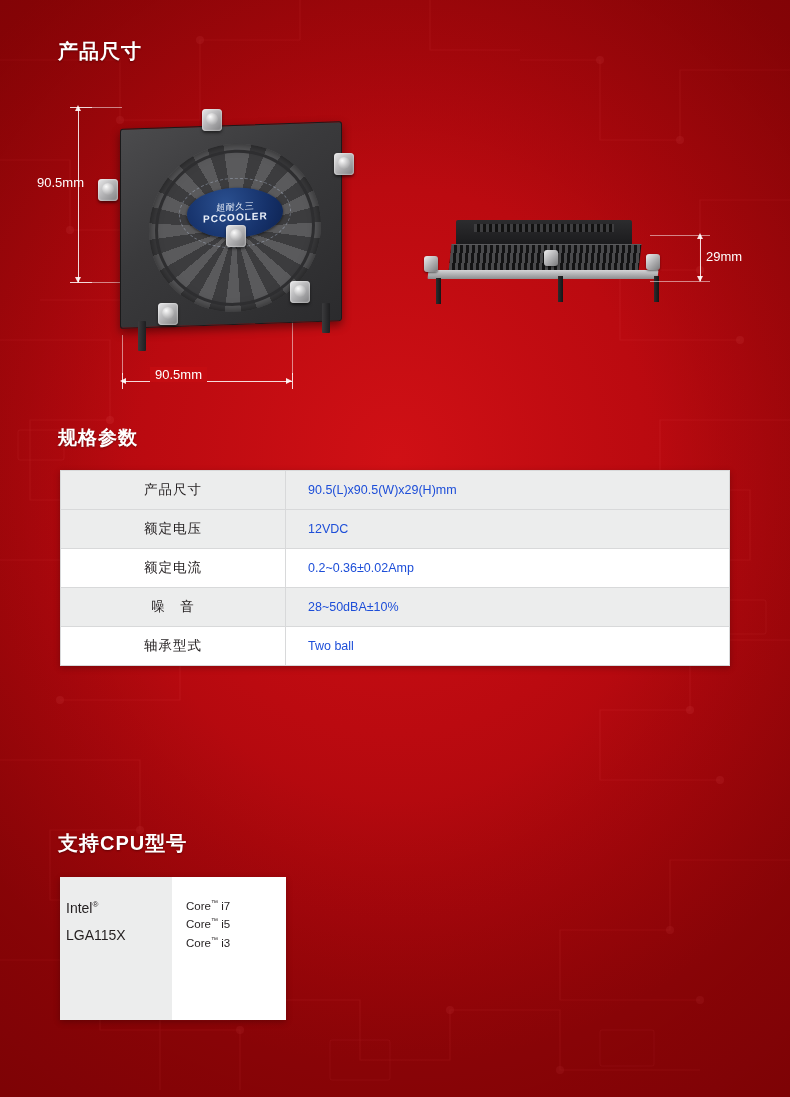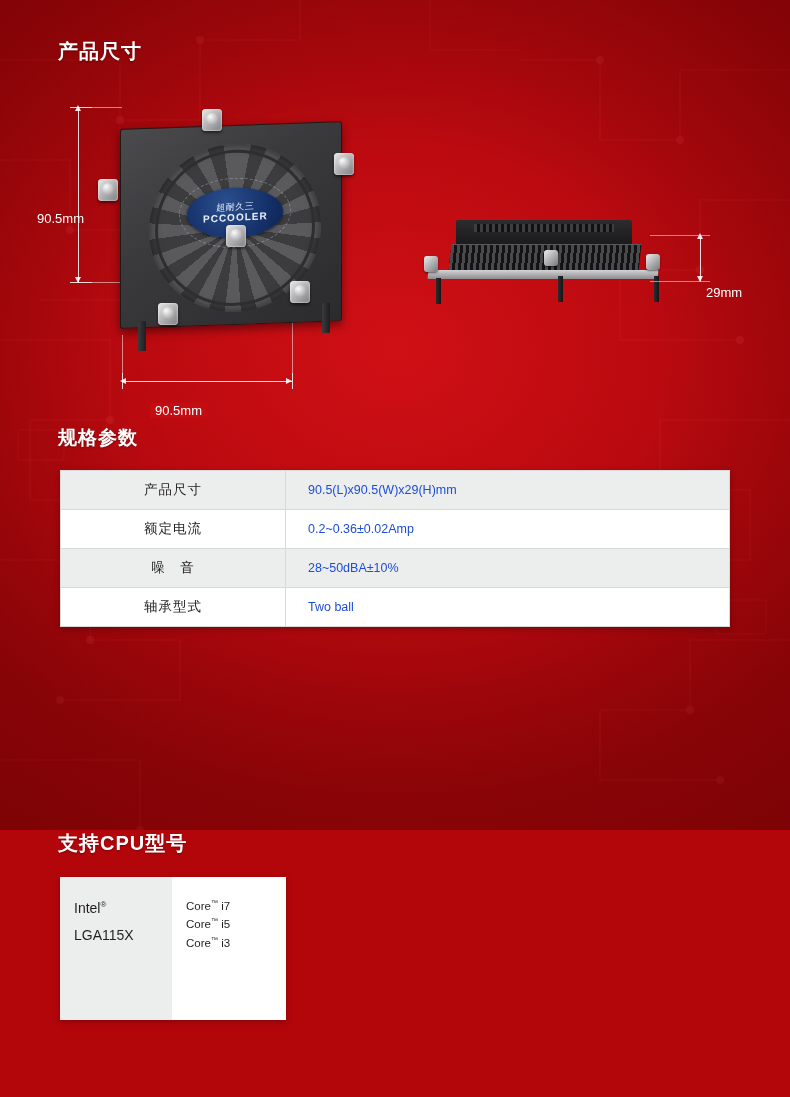--- a/index.html
+++ b/index.html
@@ -27,21 +27,21 @@
     inset: 0;
     opacity: 0.38;
   }
   .bg-vignette {
     position: absolute;
     inset: 0;
     background: radial-gradient(ellipse 85% 70% at 50% 45%, rgba(0,0,0,0) 40%, rgba(90,0,0,0.45) 100%);
   }
 
   
-  .page { position: relative; width: 790px; height: 830px; }
+  .page { position: relative; width: 790px; height: 1097px; }
 
   .section-title {
     position: absolute;
     color: #ffffff;
     font-size: 20px;
     font-weight: bold;
     letter-spacing: 1px;
     text-shadow: 0 1px 2px rgba(0,0,0,0.35);
   }
   #title-dimensions { left: 58px; top: 38px; }
@@ -202,21 +202,20 @@
 
   
   .dim-line { position: absolute; background: rgba(255,255,255,0.85); }
   .dim-v { width: 1px; }
   .dim-h { height: 1px; }
   .dim-label {
     position: absolute;
     color: #ffffff;
     font-size: 13px;
     white-space: nowrap;
-    margin-top: 36px;
   }
   .arrow {
     position: absolute;
     width: 0; height: 0;
   }
   .arrow-up { border-left: 3px solid transparent; border-right: 3px solid transparent; border-bottom: 6px solid rgba(255,255,255,0.9); }
   .arrow-down { border-left: 3px solid transparent; border-right: 3px solid transparent; border-top: 6px solid rgba(255,255,255,0.9); }
   .arrow-left { border-top: 3px solid transparent; border-bottom: 3px solid transparent; border-right: 6px solid rgba(255,255,255,0.9); }
   .arrow-right { border-top: 3px solid transparent; border-bottom: 3px solid transparent; border-left: 6px solid rgba(255,255,255,0.9); }
 
@@ -256,21 +255,21 @@
     left: 60px;
     top: 877px;
     width: 226px;
     height: 143px;
     display: flex;
     box-shadow: 0 2px 6px rgba(0,0,0,0.25);
   }
   .cpu-left {
     width: 112px;
     background: #eceded;
-    padding: 18px 0 0 14px;
+    padding: 18px 0 0 6px;
     color: #231f20;
     font-size: 14px;
     line-height: 1.9;
   }
   .cpu-right {
     width: 114px;
     background: #ffffff;
     padding: 20px 0 0 14px;
     color: #231f20;
     font-size: 11.5px;
@@ -404,20 +403,24 @@
     <div class="dim-line dim-h" style="left:600px; top:196px; width:60px; opacity:.6;"></div>
     <div class="dim-label" style="left:656px; top:164px;">29mm</div>
   </div>
 
   <table class="spec-table">
     <tbody>
       <tr class="alt">
         <td class="k">产品尺寸</td>
         <td class="v">90.5(L)x90.5(W)x29(H)mm</td>
       </tr>
+      <tr class="alt">
+        <td class="k">额定电压</td>
+        <td class="v">12VDC</td>
+      </tr>
       <tr>
         <td class="k">额定电流</td>
         <td class="v">0.2~0.36±0.02Amp</td>
       </tr>
       <tr class="alt">
         <td class="k">噪　音</td>
         <td class="v">28~50dBA±10%</td>
       </tr>
       <tr>
         <td class="k">轴承型式</td>

